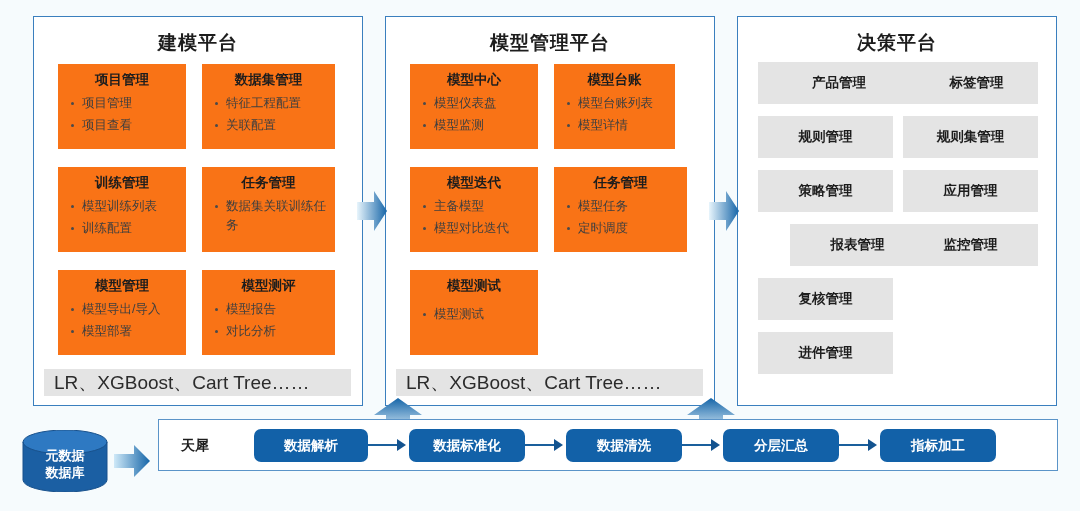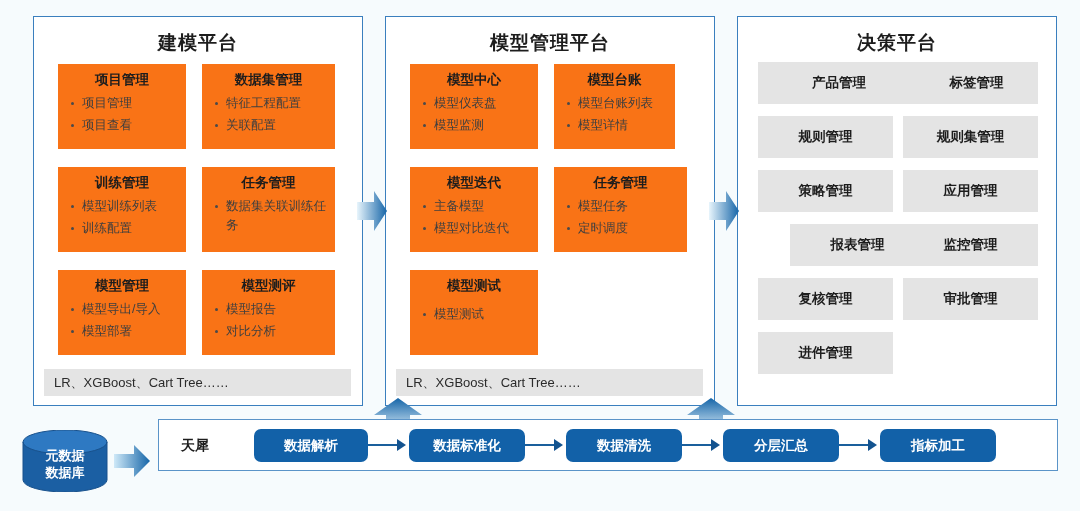--- a/index.html
+++ b/index.html
@@ -69,21 +69,21 @@
   }
 
   
   .algo-strip {
     position: absolute;
     background: #e4e4e4;
     display: flex;
     align-items: center;
     padding-left: 10px;
     box-sizing: border-box;
-    font-size: 13px;
+    font-size: 19px;
     color: #2b2b2b;
   }
 
   
   .btn-card {
     position: absolute;
     background: #e4e4e4;
     display: flex;
     align-items: center;
     justify-content: center;
@@ -267,21 +267,20 @@
     <div class="btn-card" style="left:20px; top:99px; width:135px; height:42px;">规则管理</div>
     <div class="btn-card" style="left:165px; top:99px; width:135px; height:42px;">规则集管理</div>
 
     <div class="btn-card" style="left:20px; top:153px; width:135px; height:42px;">策略管理</div>
     <div class="btn-card" style="left:165px; top:153px; width:135px; height:42px;">应用管理</div>
 
     <div class="btn-card" style="left:20px; top:207px; width:135px; height:42px;margin-left:32px;">报表管理</div>
     <div class="btn-card" style="left:165px; top:207px; width:135px; height:42px;">监控管理</div>
 
     <div class="btn-card" style="left:20px; top:261px; width:135px; height:42px;">复核管理</div>
-    <div class="btn-card" style="left:165px; top:261px; width:135px; height:42px;">审批管理</div>
 
     <div class="btn-card" style="left:20px; top:315px; width:135px; height:42px;">进件管理</div>
   </div>
 
   <svg class="arrow-right" style="left:357px; top:189px;" width="30" height="44" viewBox="0 0 30 44">
     <defs>
       <linearGradient id="ag1" x1="0" y1="0" x2="1" y2="0">
         <stop offset="0%" stop-color="#e8f5fc"></stop>
         <stop offset="100%" stop-color="#1565a8"></stop>
       </linearGradient>

